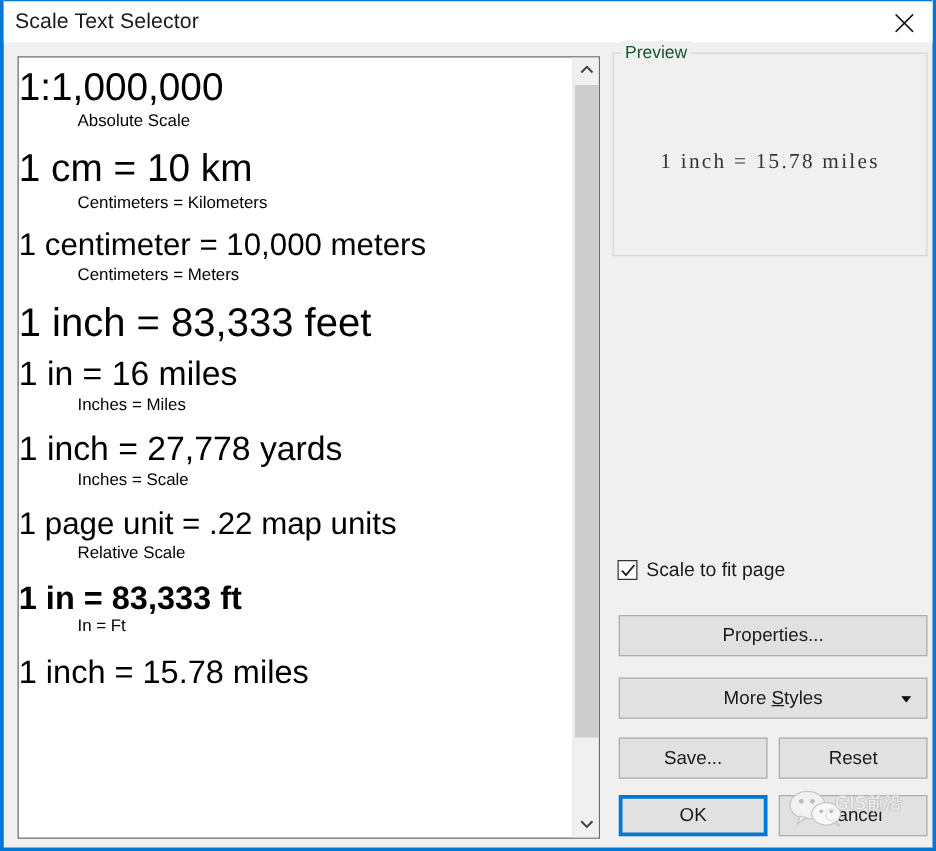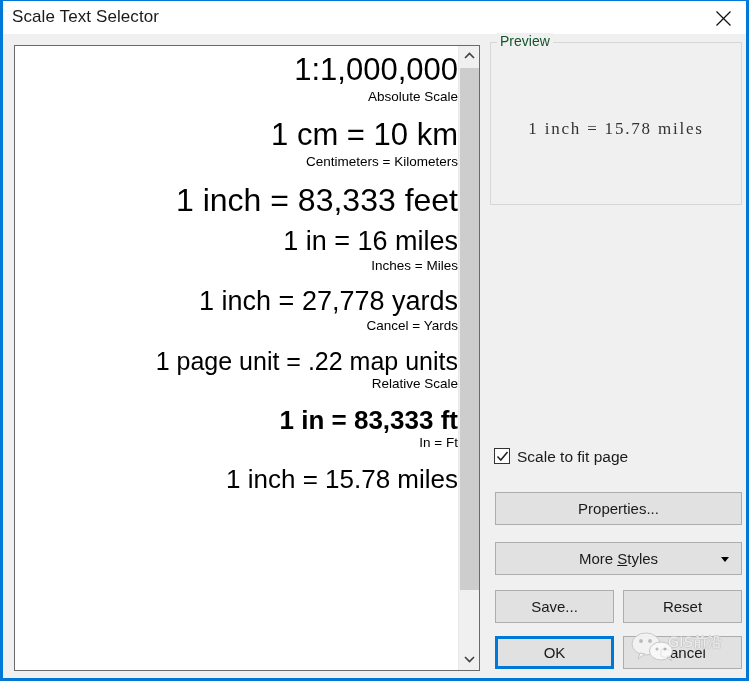--- a/index.html
+++ b/index.html
@@ -69,21 +69,21 @@
     overflow: hidden;
   }
   #list-inner {
     position: absolute;
     left: 0; top: 0;
     width: 443px;
     height: 100%;
     overflow: hidden;
   }
   .scale-item {
-    text-align: right;
+    text-align: left;
     padding: 0;
   }
   .scale-main {
     color: #000000;
     line-height: 1.18;
     white-space: nowrap;
     padding-top: 6px;
   }
   .scale-sub {
     font-size: 13.5px;
@@ -279,29 +279,33 @@
     <div id="list-inner">
         <div class="scale-item">
           <div class="scale-main" style="font-size: 31px;">1:1,000,000</div>
           <div class="scale-sub">Absolute Scale</div>
         </div>
         <div class="scale-item">
           <div class="scale-main" style="font-size: 31px;">1 cm = 10 km</div>
           <div class="scale-sub">Centimeters = Kilometers</div>
         </div>
         <div class="scale-item">
+          <div class="scale-main" style="font-size: 25px;">1 centimeter = 10,000 meters</div>
+          <div class="scale-sub">Centimeters = Meters</div>
+        </div>
+        <div class="scale-item">
           <div class="scale-main" style="font-size: 32px;">1 inch = 83,333 feet</div>
         </div>
         <div class="scale-item">
           <div class="scale-main" style="font-size: 27px;">1 in = 16 miles</div>
           <div class="scale-sub">Inches = Miles</div>
         </div>
         <div class="scale-item">
           <div class="scale-main" style="font-size: 27px;">1 inch = 27,778 yards</div>
-          <div class="scale-sub">Cancel = Yards</div>
+          <div class="scale-sub">Inches = Scale</div>
         </div>
         <div class="scale-item">
           <div class="scale-main" style="font-size: 25px;">1 page unit = .22 map units</div>
           <div class="scale-sub">Relative Scale</div>
         </div>
         <div class="scale-item">
           <div class="scale-main" style="font-size: 26px; font-weight: bold;">1 in = 83,333 ft</div>
           <div class="scale-sub">In = Ft</div>
         </div>
         <div class="scale-item">

